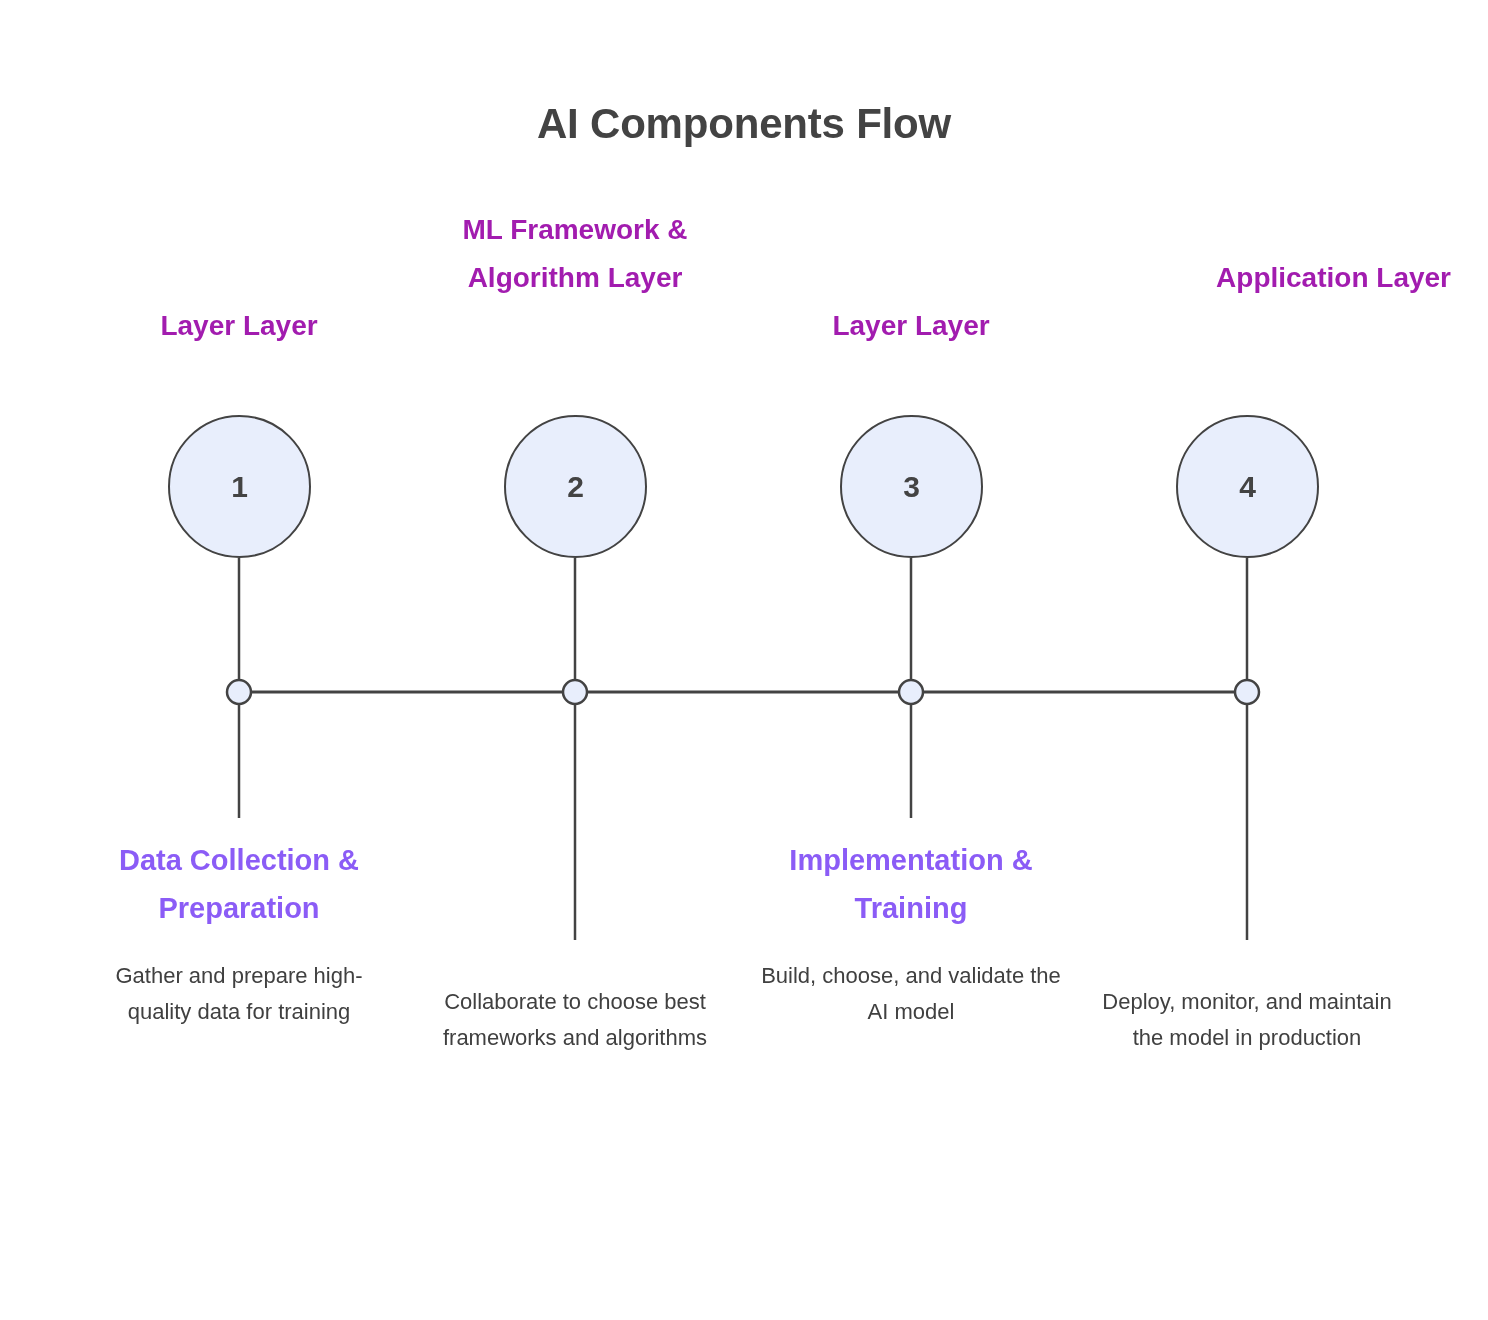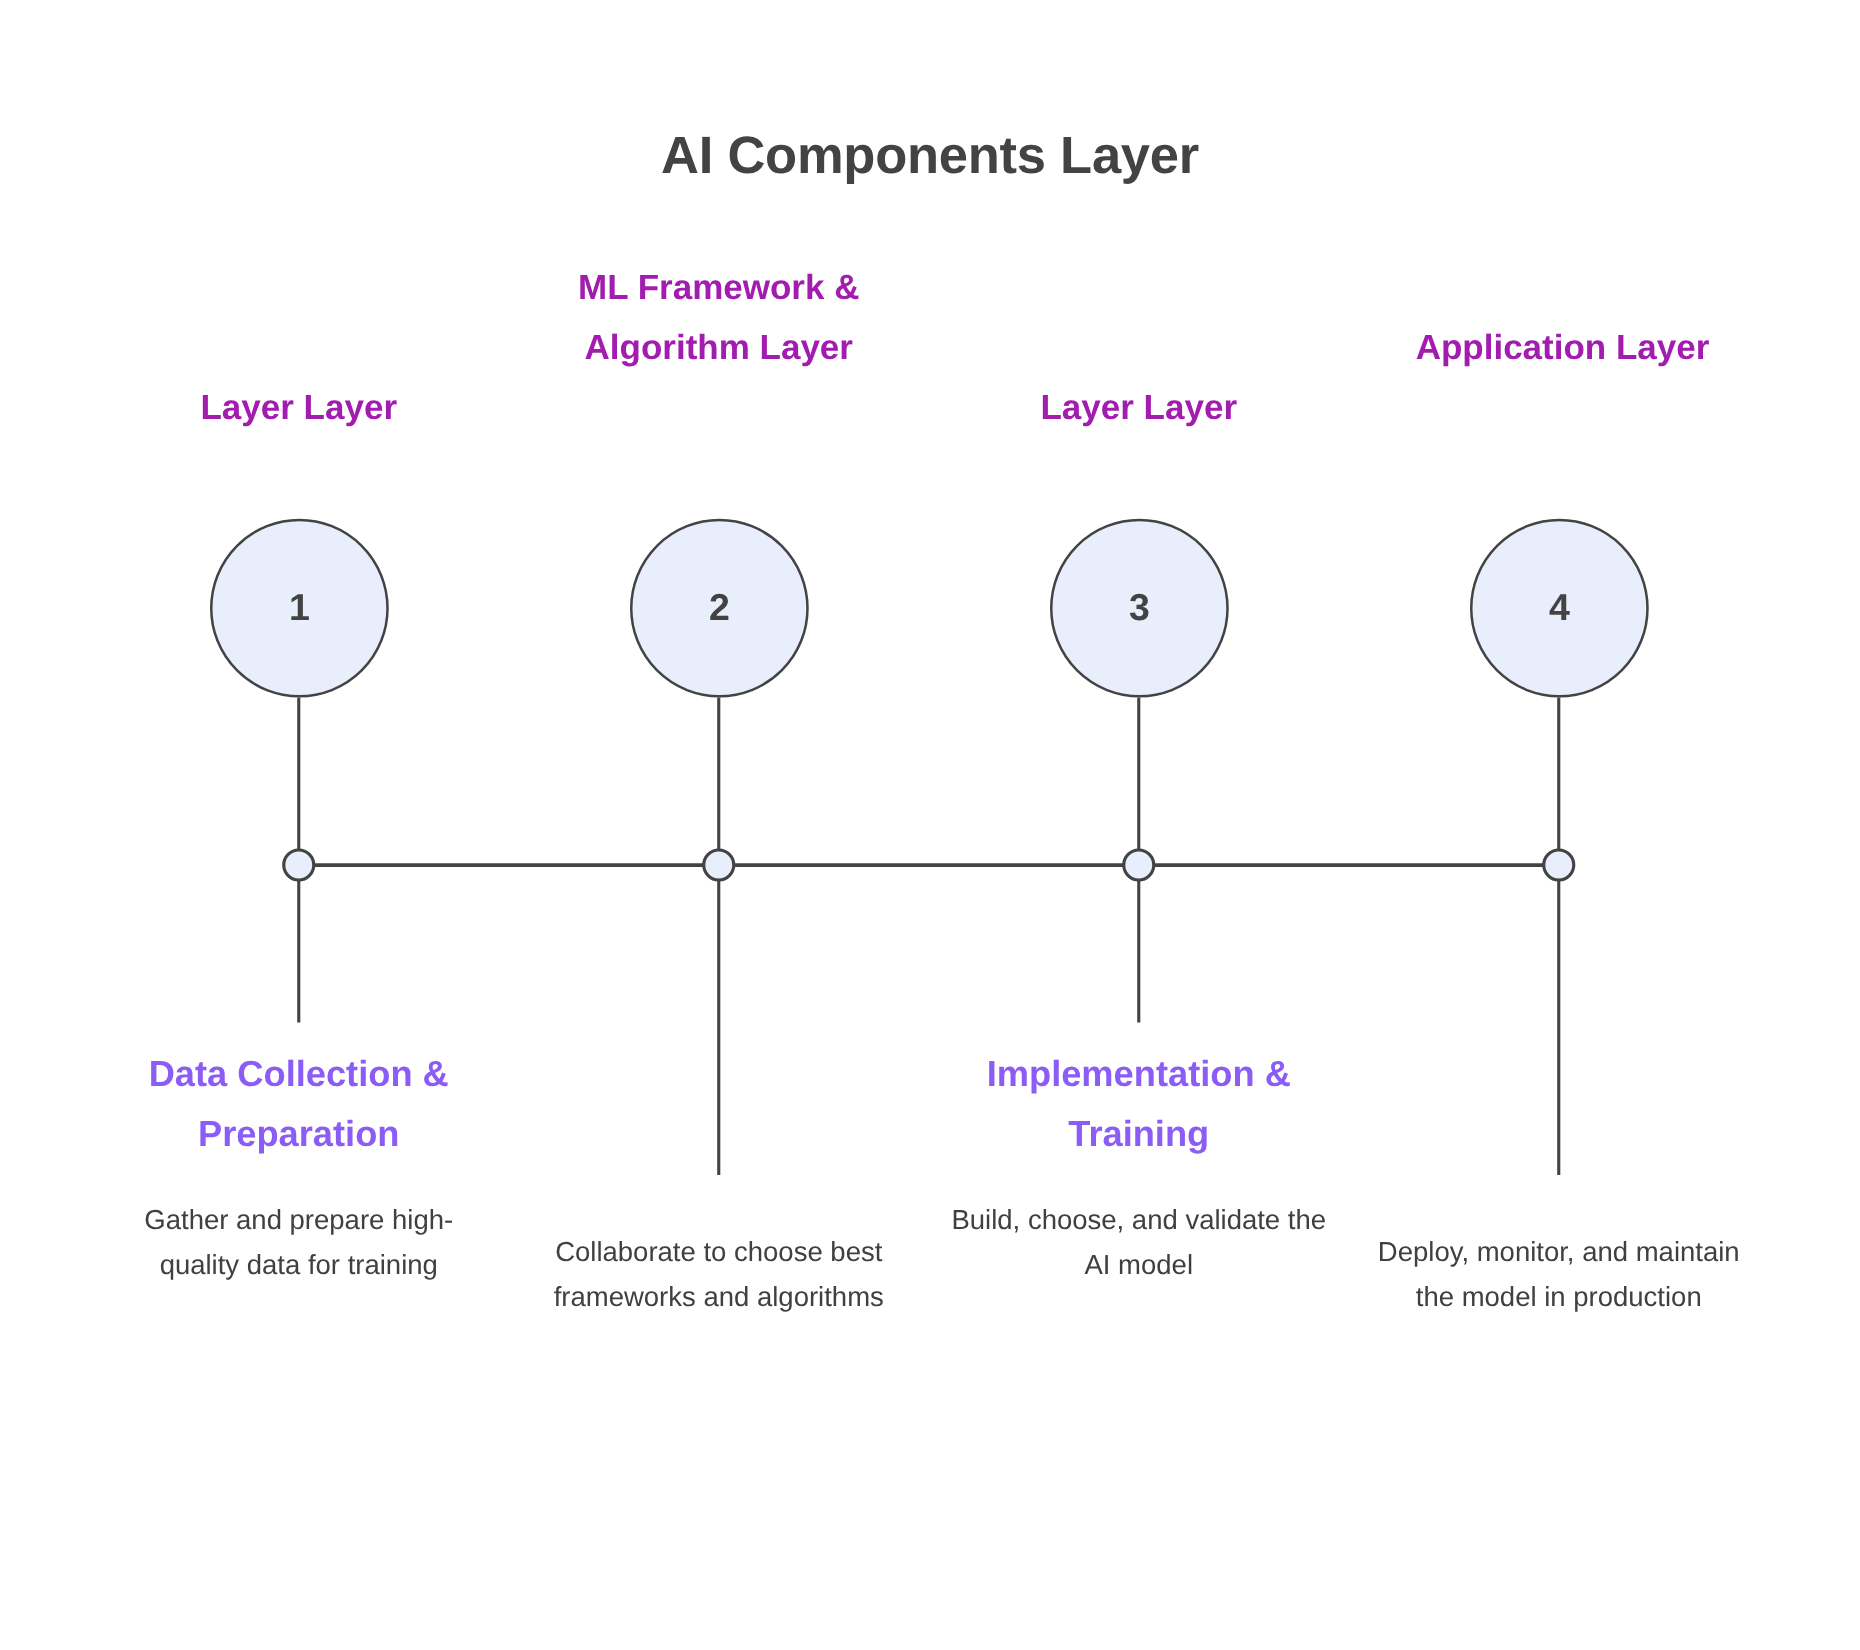--- a/index.html
+++ b/index.html
@@ -51,21 +51,21 @@
     text-align: center;
     font-size: 28px;
     font-weight: bold;
     line-height: 48px;
     color: #a21caf;
   }
   
   .layer-label.l1 { left: 89px;   top: 302px; }
   .layer-label.l2 { left: 425px;  top: 206px; }
   .layer-label.l3 { left: 761px;  top: 302px; }
-  .layer-label.l4 { left: 1100px; top: 254px; }
+  .layer-label.l4 { left: 1151px; top: 254px; text-align: right; }
 
   
   .node-circle {
     position: absolute;
     width: 143px;
     height: 143px;
     border-radius: 50%;
     background: #e8eefc;
     border: 2px solid #434343;
     box-sizing: border-box;
@@ -104,21 +104,21 @@
     font-weight: normal;
     line-height: 36px;
     color: #404040;
   }
 </style>
 </head>
 <body>
 
 <div id="stage">
 
-  <div class="chart-title">AI Components Layer</div>
+  <div class="chart-title">AI Components Flow</div>
 
   <svg id="skeleton" viewBox="0 0 1488 1320">
 
     <line x1="239" y1="692" x2="1247" y2="692" stroke="#434343" stroke-width="3"></line>
 
     <line x1="239" y1="558" x2="239" y2="692" stroke="#434343" stroke-width="2.5"></line>
     <line x1="575" y1="558" x2="575" y2="692" stroke="#434343" stroke-width="2.5"></line>
     <line x1="911" y1="558" x2="911" y2="692" stroke="#434343" stroke-width="2.5"></line>
     <line x1="1247" y1="558" x2="1247" y2="692" stroke="#434343" stroke-width="2.5"></line>
 

